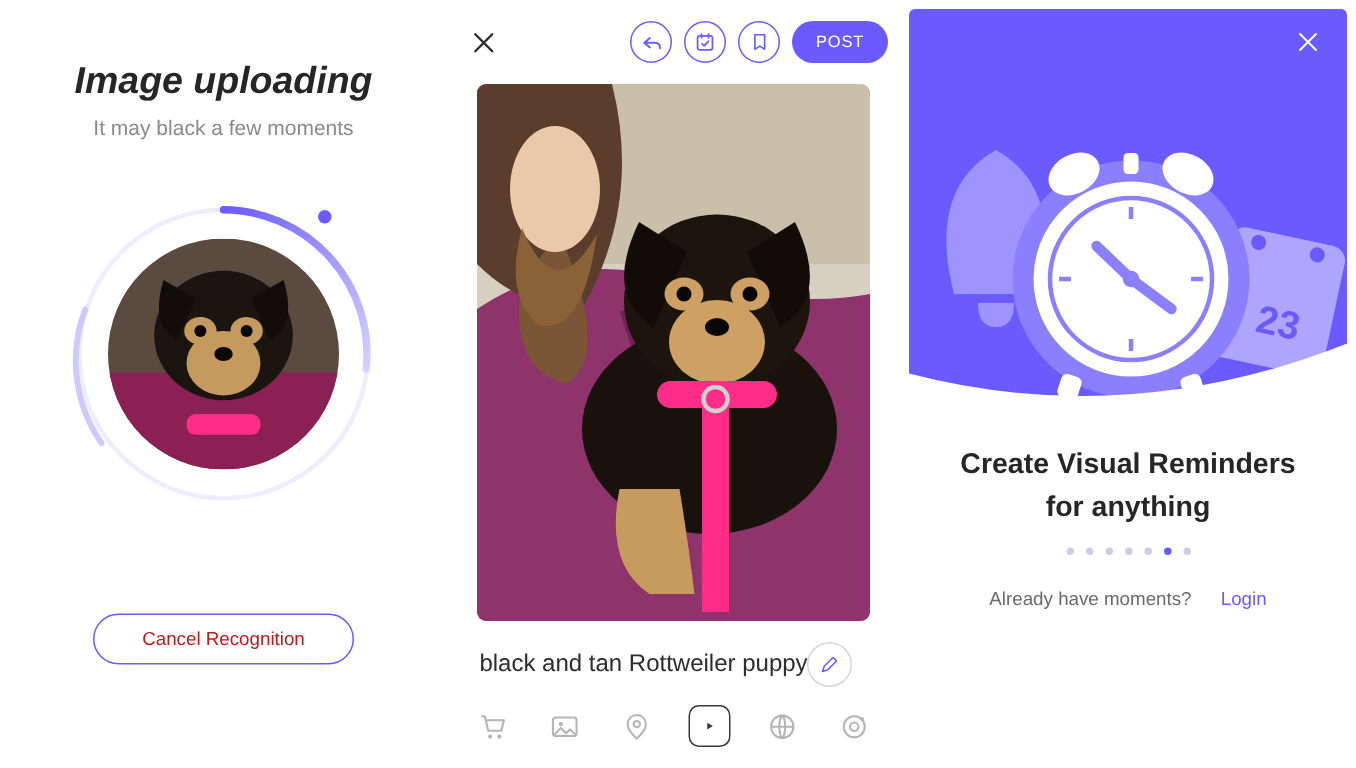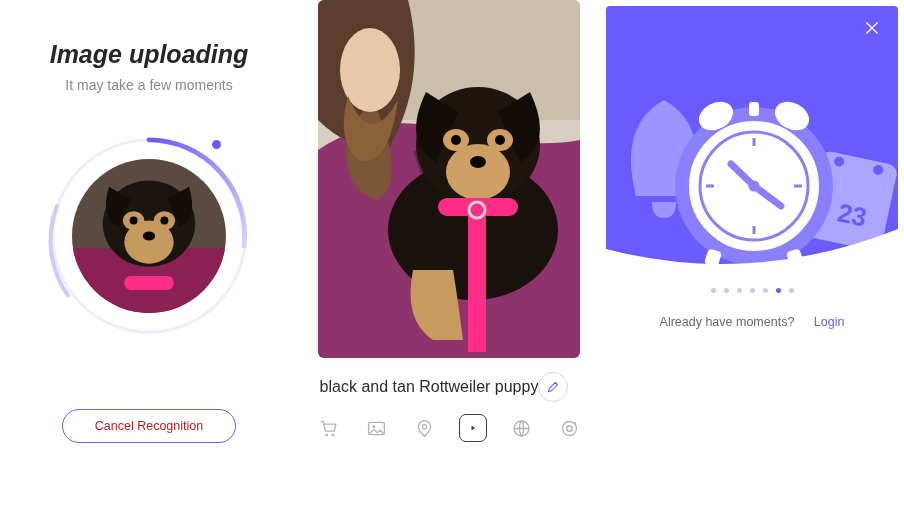--- a/index.html
+++ b/index.html
@@ -49,21 +49,21 @@
   
   .dog-svg { width:100%; height:100%; display:block; }
 </style>
 </head>
 <body>
 
 <div class="stage">
 
   <div class="panel panel-a">
     <div class="a-title">Image uploading</div>
-    <div class="a-sub">It may take a few moments</div>
+    <div class="a-sub">It may black a few moments</div>
 
     <div class="a-wheel">
       <svg class="ring" viewBox="0 0 220 220">
         <defs>
           <linearGradient id="rg" x1="0" y1="0" x2="1" y2="1">
             <stop offset="0" stop-color="#6a5bff"></stop>
             <stop offset="1" stop-color="#d6d1ff"></stop>
           </linearGradient>
         </defs>
         <circle cx="110" cy="110" r="97" fill="none" stroke="#eeecff" stroke-width="3"></circle>
@@ -86,20 +86,47 @@
           <ellipse cx="50" cy="50" rx="4" ry="3" fill="#0a0705"></ellipse>
           <rect x="34" y="76" width="32" height="9" rx="4" fill="#ff2d87"></rect>
         </svg>
       </div>
     </div>
 
     <button class="a-cancel">Cancel Recognition</button>
   </div>
 
   <div class="panel panel-b">
+    <div class="b-top">
+      <div class="b-close">
+        <svg width="17" height="17" viewBox="0 0 24 24">
+            <path d="M4 4 L20 20 M20 4 L4 20" stroke="#2b2b2b" stroke-width="2.2" stroke-linecap="round" fill="none"></path>
+          </svg>
+      </div>
+      <div class="b-actions">
+        <div class="b-circ">
+          <svg width="15" height="15" viewBox="0 0 24 24">
+              <path d="M10 7 L4 12 L10 17 M4 12 H15 C19 12 21 14 21 18" fill="none" stroke="#6a5bff" stroke-width="2" stroke-linecap="round" stroke-linejoin="round"></path>
+            </svg>
+        </div>
+        <div class="b-circ">
+          <svg width="14" height="14" viewBox="0 0 24 24">
+              <rect x="3.5" y="5" width="17" height="16" rx="2.5" fill="none" stroke="#6a5bff" stroke-width="2"></rect>
+              <path d="M8 3v4M16 3v4" stroke="#6a5bff" stroke-width="2" stroke-linecap="round"></path>
+              <path d="M8.5 14l2.5 2.5L16 11" fill="none" stroke="#6a5bff" stroke-width="2" stroke-linecap="round" stroke-linejoin="round"></path>
+            </svg>
+        </div>
+        <div class="b-circ">
+          <svg width="13" height="14" viewBox="0 0 24 24">
+              <path d="M6 3h12v18l-6-4-6 4z" fill="none" stroke="#6a5bff" stroke-width="2" stroke-linejoin="round"></path>
+            </svg>
+        </div>
+        <button class="b-post">POST</button>
+      </div>
+    </div>
 
     <div class="b-photo">
       <svg class="dog-svg" viewBox="0 0 262 358" preserveAspectRatio="xMidYMid slice">
         <rect width="262" height="358" fill="#d8cfc2"></rect>
         <rect x="0" y="0" width="262" height="120" fill="#cabfa8"></rect>
 
         <path d="M0 150 Q60 110 131 130 Q210 150 262 140 V358 H0 Z" fill="#8e336c"></path>
         <path d="M100 150 Q131 260 170 150" fill="none" stroke="#6f2354" stroke-width="10"></path>
 
         <path d="M0 0 H90 Q110 80 70 150 Q30 150 0 120 Z" fill="#5a3d2a"></path>
@@ -221,20 +248,21 @@
 
           <rect x="100" y="244" width="14" height="16" rx="4" fill="#fff" transform="rotate(18 107 252)"></rect>
           <rect x="182" y="244" width="14" height="16" rx="4" fill="#fff" transform="rotate(-18 189 252)"></rect>
         </g>
       </svg>
       <svg class="c-curve" viewBox="0 0 292 48" preserveAspectRatio="none">
         <path d="M0 48 V20 Q146 58 292 0 V48 Z" fill="#fff"></path>
       </svg>
     </div>
 
+    <div class="c-title">Create Visual Reminders for anything</div>
 
     <div class="c-dots">
       <span class="c-dot"></span>
       <span class="c-dot"></span>
       <span class="c-dot"></span>
       <span class="c-dot"></span>
       <span class="c-dot"></span>
       <span class="c-dot on"></span>
       <span class="c-dot"></span>
     </div>

